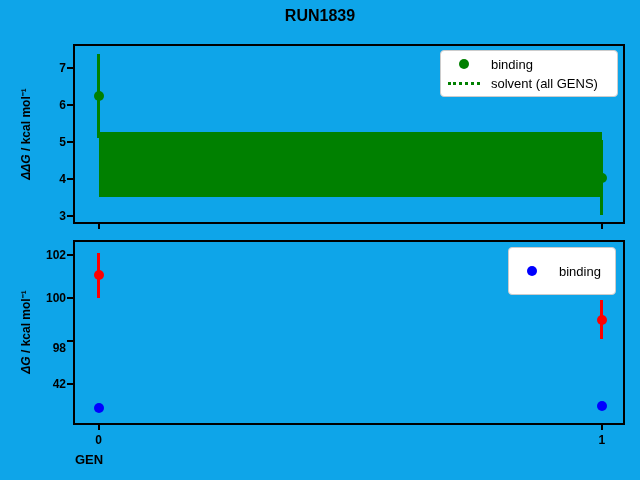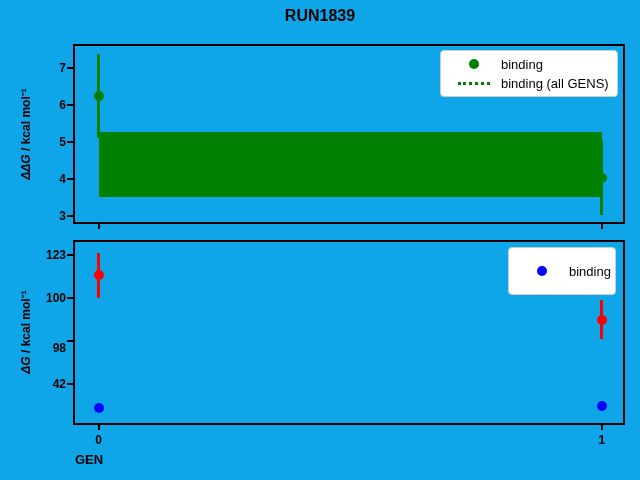--- a/index.html
+++ b/index.html
@@ -18,21 +18,21 @@
   .xlabel{position:absolute;left:75px;top:452px;width:548px;text-align:left;
           font-size:13px;font-weight:bold;}
   .tick{position:absolute;background:#000;}
   .ticklabel{position:absolute;font-size:12px;font-weight:bold;line-height:16px;}
   .ylab{text-align:right;width:64px;left:2px;}
   .xlab{text-align:center;width:24px;}
   .band,.errbar{position:absolute;}
   .marker{position:absolute;width:10px;height:10px;border-radius:50%;}
   .legend{position:absolute;background:#fff;border:1px solid #cccccc;border-radius:4px;
           display:flex;flex-direction:column;justify-content:center;gap:1px;
-          padding:4px 16px;box-sizing:border-box;z-index:5;}
+          padding:4px 6px;box-sizing:border-box;z-index:5;}
   .legend-top{left:440px;top:50px;width:178px;height:47px;}
   .legend-bottom{left:508px;top:247px;width:108px;height:48px;}
   .legend-row{display:flex;align-items:center;height:19px;}
   .lmarker{flex:0 0 34px;width:34px;display:flex;justify-content:center;align-items:center;
            margin-right:10px;}
   .ltext{font-size:13px;font-weight:normal;white-space:nowrap;}
   .dot-mark{width:10px;height:10px;border-radius:50%;}
   .dotted-mark{width:32px;height:0;border-top:3px dotted #008000;}
   .green-bg{background:#008000;}
   .blue-bg{background:#0000ff;}
@@ -58,21 +58,21 @@
     <div class="legend-row">
       <span class="lmarker">
           <span class="dot-mark green-bg"></span>
         </span>
       <span class="ltext">binding</span>
     </div>
     <div class="legend-row">
       <span class="lmarker">
           <span class="dotted-mark"></span>
         </span>
-      <span class="ltext">binding (all GENS)</span>
+      <span class="ltext">solvent (all GENS)</span>
     </div>
   </div>
 
   <div class="legend legend-bottom">
     <div class="legend-row">
       <span class="lmarker">
           <span class="dot-mark blue-bg"></span>
         </span>
       <span class="ltext">binding</span>
     </div>
@@ -95,21 +95,21 @@
     <div class="marker" style="left: 93.6511px; top: 91.0211px; background: rgb(0, 128, 0);"></div>
     <div class="errbar" style="left: 600.365px; top: 139.743px; width: 3px; height: 75.5874px; background: rgb(0, 128, 0);"></div>
     <div class="marker" style="left: 596.865px; top: 172.537px; background: rgb(0, 128, 0);"></div>
     <div class="tick" style="left: 67px; top: 383.214px; width: 6px; height: 2px;"></div>
     <div class="ticklabel ylab" style="top: 376.214px;">42</div>
     <div class="tick" style="left: 67px; top: 340.119px; width: 6px; height: 2px;"></div>
     <div class="ticklabel ylab" style="top: 340px;">98</div>
     <div class="tick" style="left: 67px; top: 297.024px; width: 6px; height: 2px;"></div>
     <div class="ticklabel ylab" style="top: 290.024px;">100</div>
     <div class="tick" style="left: 67px; top: 253.929px; width: 6px; height: 2px;"></div>
-    <div class="ticklabel ylab" style="top: 246.929px;">123</div>
+    <div class="ticklabel ylab" style="top: 246.929px;">102</div>
     <div class="tick" style="left: 97.6511px; top: 425px; width: 2px; height: 5px;"></div>
     <div class="ticklabel xlab" style="left: 86.6511px; top: 432px;">0</div>
     <div class="tick" style="left: 600.865px; top: 425px; width: 2px; height: 5px;"></div>
     <div class="ticklabel xlab" style="left: 589.865px; top: 432px;">1</div>
     <div class="errbar" style="left: 97.1511px; top: 406.839px; width: 3px; height: 2.15476px; background: rgb(0, 0, 255);"></div>
     <div class="marker" style="left: 93.6511px; top: 402.917px; background: rgb(0, 0, 255);"></div>
     <div class="errbar" style="left: 600.365px; top: 404.685px; width: 3px; height: 2.15476px; background: rgb(0, 0, 255);"></div>
     <div class="marker" style="left: 596.865px; top: 400.762px; background: rgb(0, 0, 255);"></div>
     <div class="errbar" style="left: 97.1511px; top: 252.774px; width: 3px; height: 45.25px; background: rgb(255, 0, 0);"></div>
     <div class="marker" style="left: 93.6511px; top: 270.399px; background: rgb(255, 0, 0);"></div>

